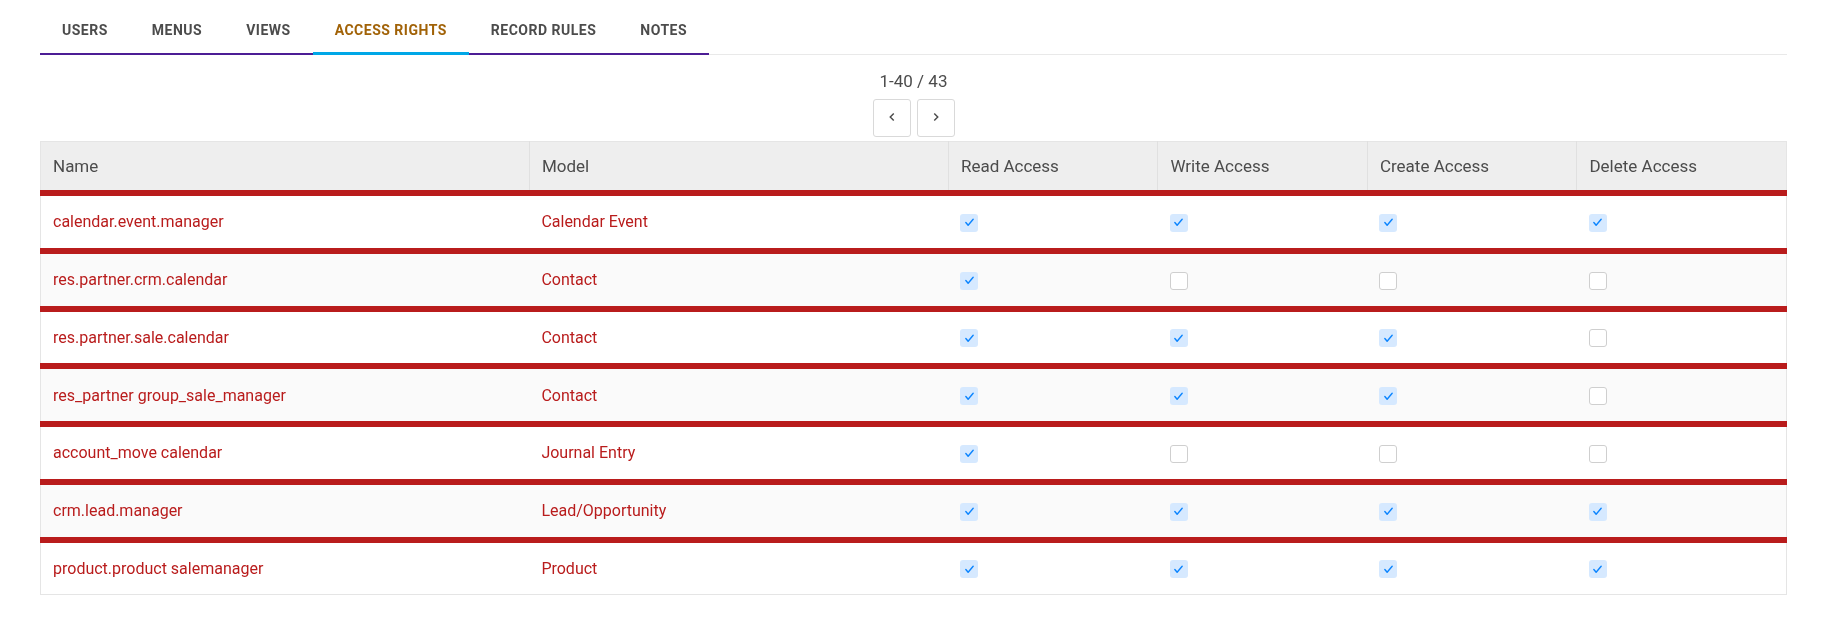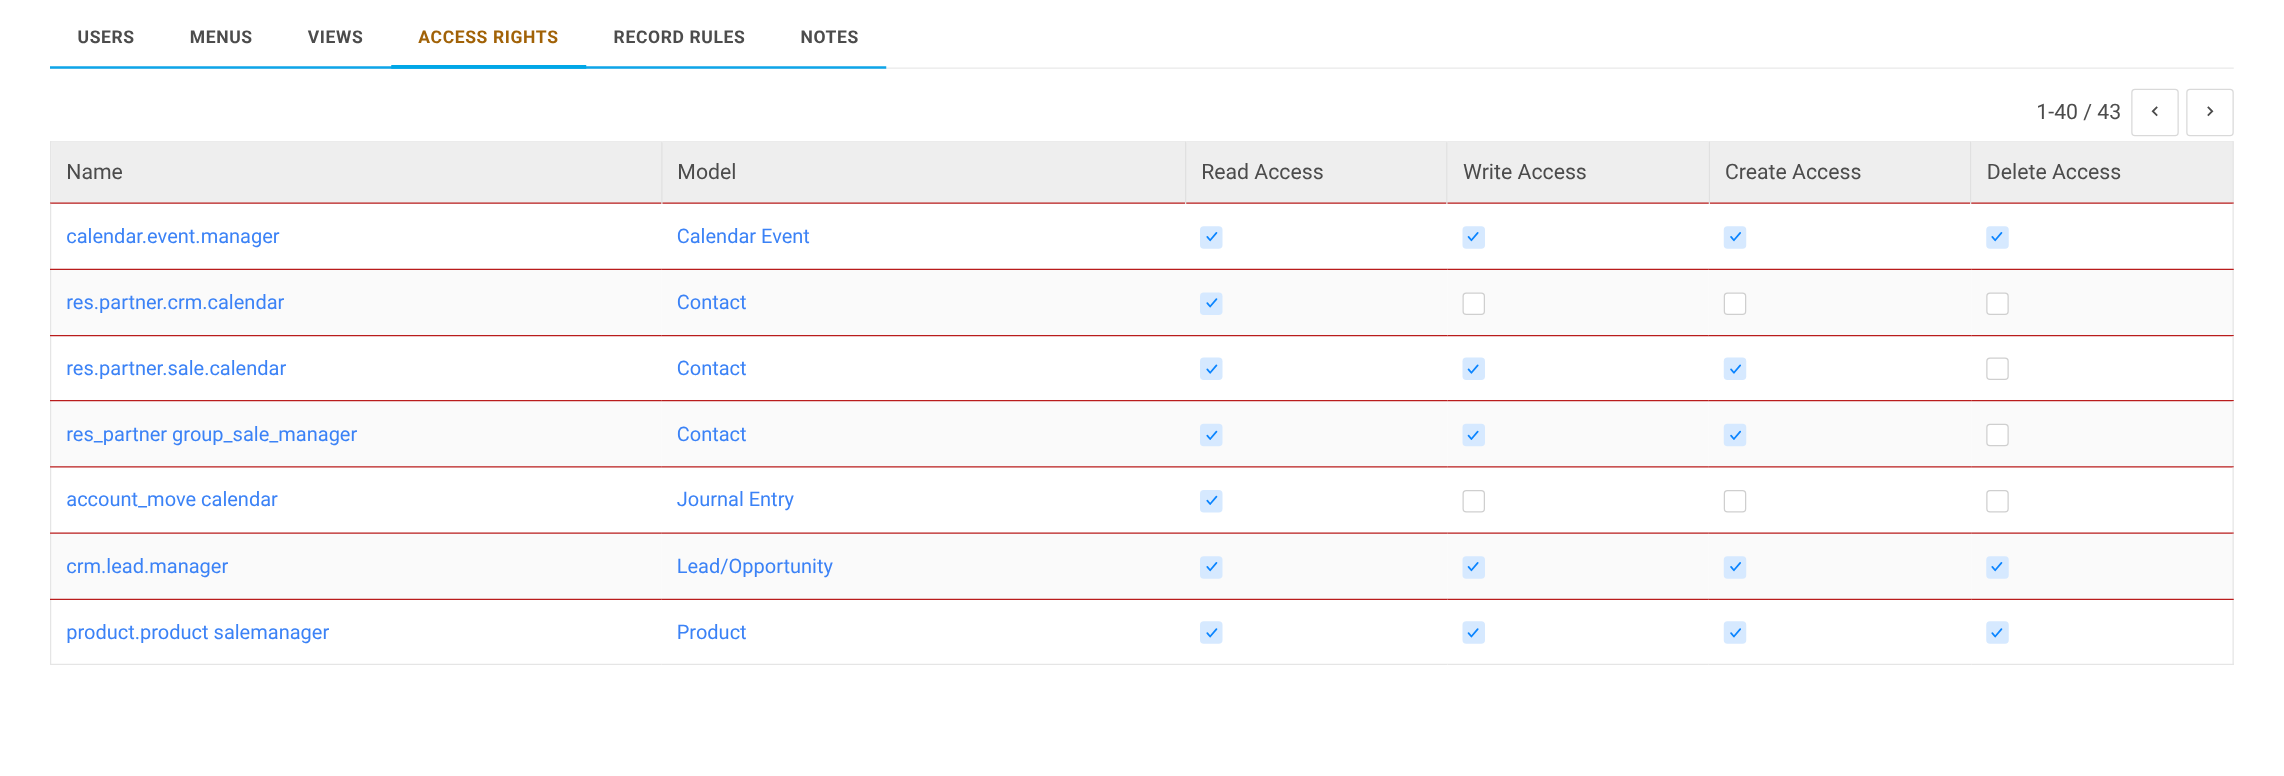--- a/index.html
+++ b/index.html
@@ -15,21 +15,21 @@
       padding: 0 40px;
     }
     .tabs {
       display: flex;
       border-bottom: 1px solid #e9e9e9;
       margin-bottom: 16px;
       margin-top: 8px;
     }
     .tabs-inner {
       display: flex;
-      border-bottom: 2px solid #0ea5e9;
+      border-bottom: 2px solid #4c1d95;
       margin-bottom: -1px;
     }
     .tab {
       padding: 14px 22px;
       font-weight: 700;
       font-size: 14px;
       letter-spacing: 0.5px;
       color: #4c4c4c;
       cursor: pointer;
       text-transform: uppercase;
@@ -39,20 +39,21 @@
     .tab.active {
       color: #a16207;
       border-bottom: 3px solid #00a7e7;
     }
     .pager-row {
       display: flex;
       justify-content: flex-end;
       align-items: center;
       margin-bottom: 4px;
       gap: 8px;
+      flex-direction: column;
     }
     .pager-text {
       font-size: 17px;
       color: #4c4c4c;
     }
     .pager-buttons {
       display: flex;
       gap: 6px;
     }
     .pager-btn {
@@ -85,23 +86,23 @@
       font-weight: 400;
       font-size: 17px;
       color: #4c4c4c;
       border-right: 1px solid #e0e0e0;
     }
     thead th:last-child {
       border-right: none;
     }
     tbody td {
       padding: 16px 12px;
-      color: #3b82f6;
+      color: #b91c1c;
       font-size: 16px;
-      border-top: 1px solid #b91c1c;
+      border-top: 6px solid #b91c1c;
     }
     tbody tr:nth-child(odd) td {
       background: #ffffff;
     }
     tbody tr:nth-child(even) td {
       background: #fafafa;
     }
     .col-name { width: 28%; }
     .col-model { width: 24%; }
     .col-check { width: 12%; }

